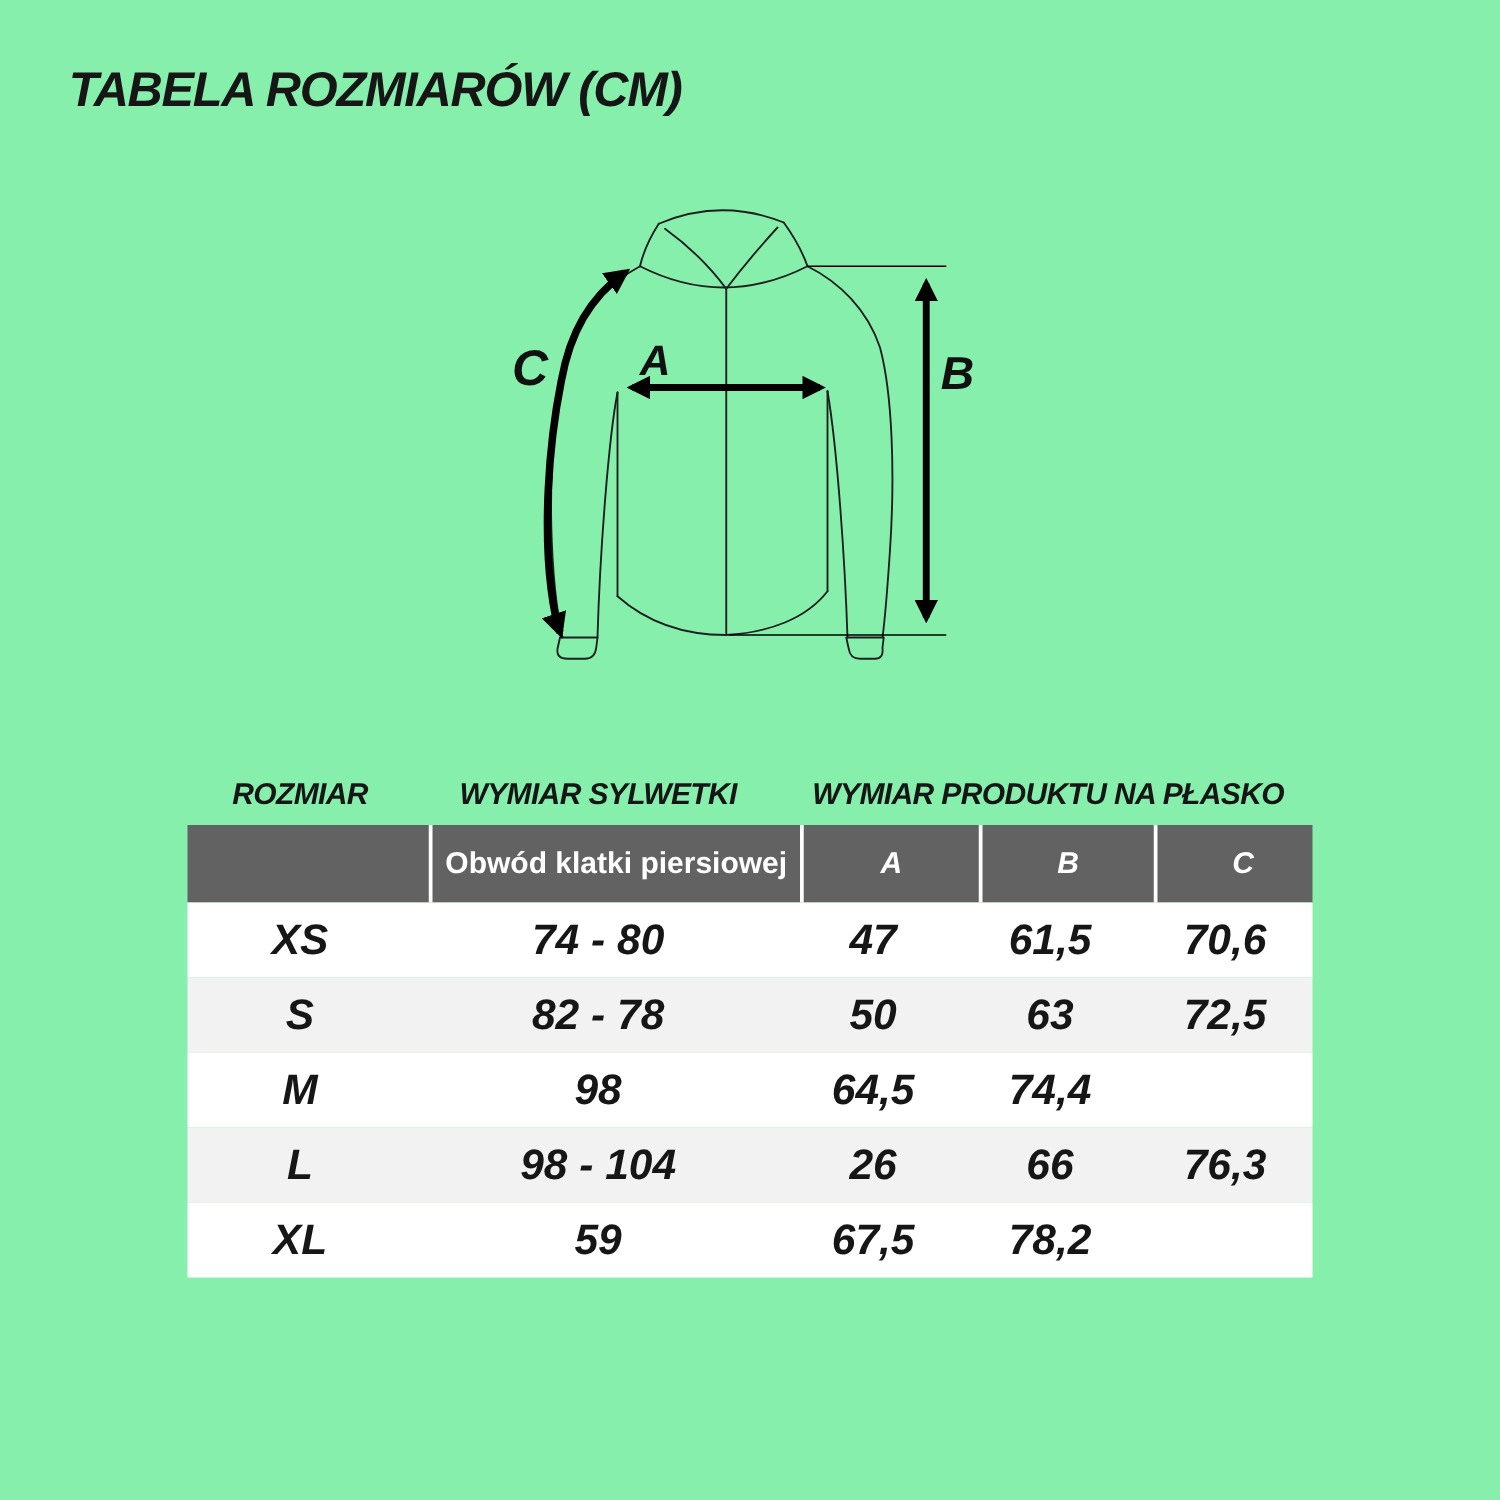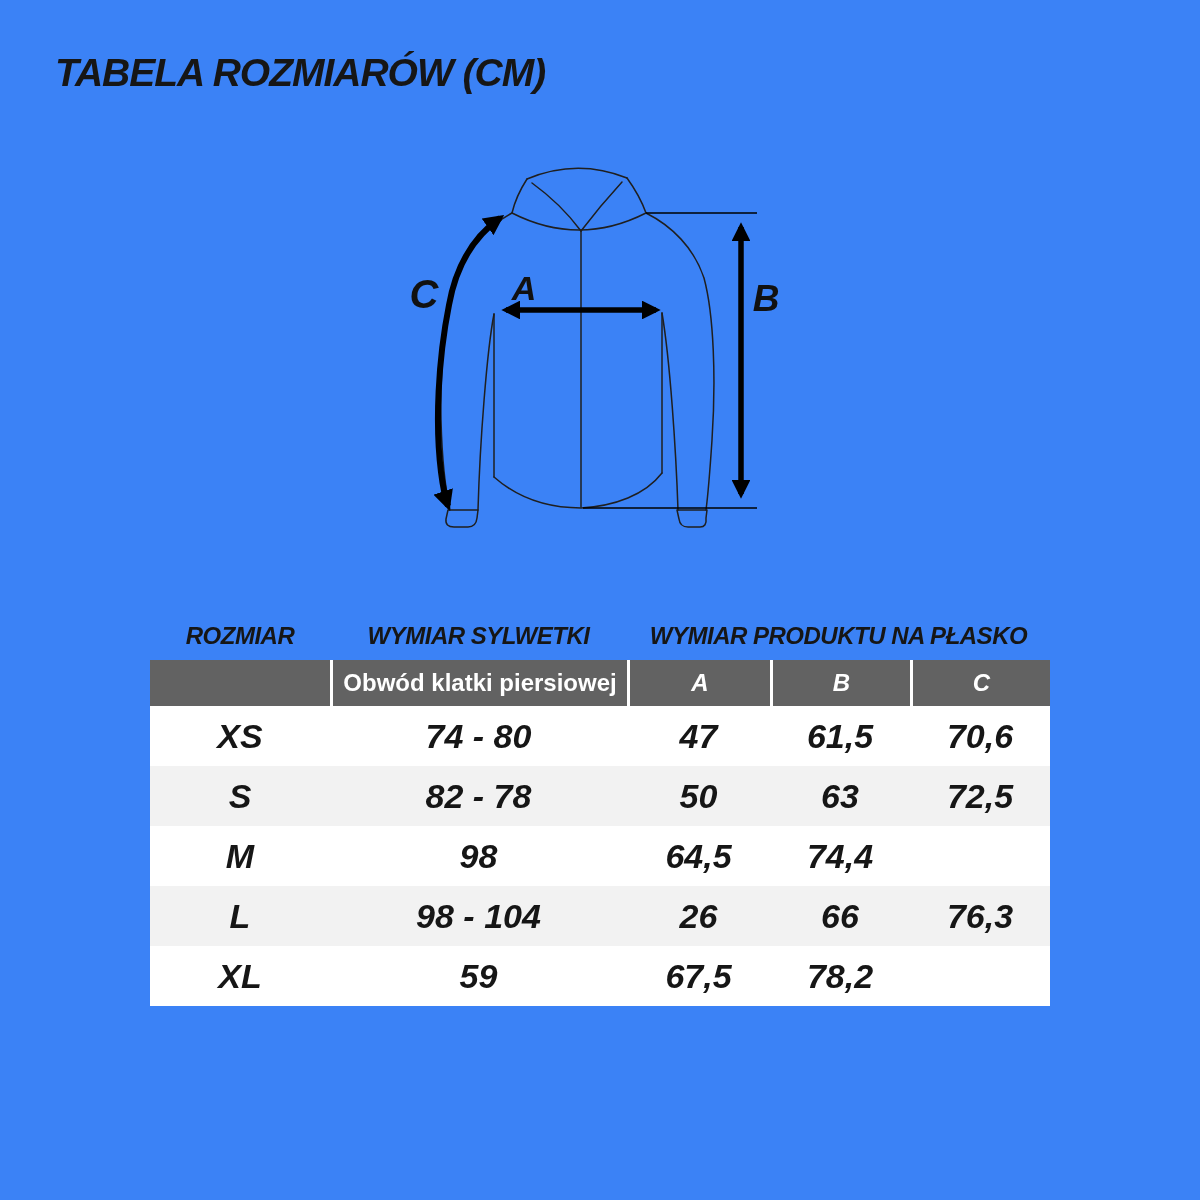--- a/index.html
+++ b/index.html
@@ -1,21 +1,21 @@
 <!DOCTYPE html>
 <html><head>
 <meta charset="utf-8">
 <style>
   * { box-sizing: border-box; }
   html, body { margin: 0; padding: 0; background: #ffffff; }
   body {
     width: 1200px; height: 1200px; position: relative; overflow: hidden;
     font-family: "Liberation Sans", sans-serif; color: #1a1a1a;
   }
-  .canvas { position: absolute; inset: 0; width: 1200px; height: 1200px; background: #3b82f6; }
+  .canvas { position: absolute; inset: 0; width: 1200px; height: 1200px; background: #86efac; }
 
   .title {
     position: absolute; left: 55px; top: 52px; margin: 0;
     font-size: 39px; line-height: 1.1; font-weight: 700; font-style: italic;
     letter-spacing: -1px; color: #161616; white-space: nowrap;
   }
 
   .diagram { position: absolute; left: 390px; top: 145px; width: 440px; height: 440px; }
   .diagram svg { display: block; width: 440px; height: 440px; }
   .measure-label {
@@ -29,21 +29,21 @@
     display: grid; grid-template-columns: 180px 297px 423px;
     height: 48px; align-items: center; text-align: center;
   }
   .group-row > div {
     font-size: 24px; font-weight: 700; font-style: italic;
     letter-spacing: -0.5px; color: #161616; white-space: nowrap; text-align: center;
   }
 
   .head-row {
     display: grid; grid-template-columns: 180px 297px 143px 140px 140px;
-    height: 46px; background: #626262; color: #ffffff;
+    height: 62px; background: #626262; color: #ffffff; padding-left: 13px;
   }
   .hcell {
     height: 100%; display: flex; align-items: center; justify-content: center;
     font-size: 24px; font-weight: 700; font-style: italic;
     border-left: 3px solid #ffffff; white-space: nowrap;
   }
   .hcell:first-child { border-left: none; }
   .hcell.upright { font-style: normal; }
 
   .data-row {

